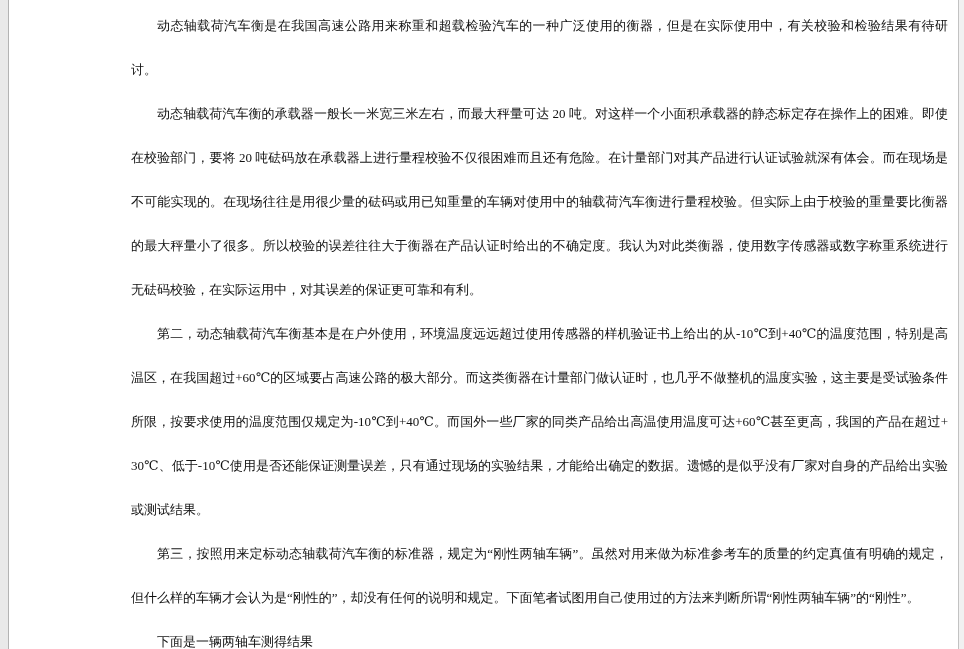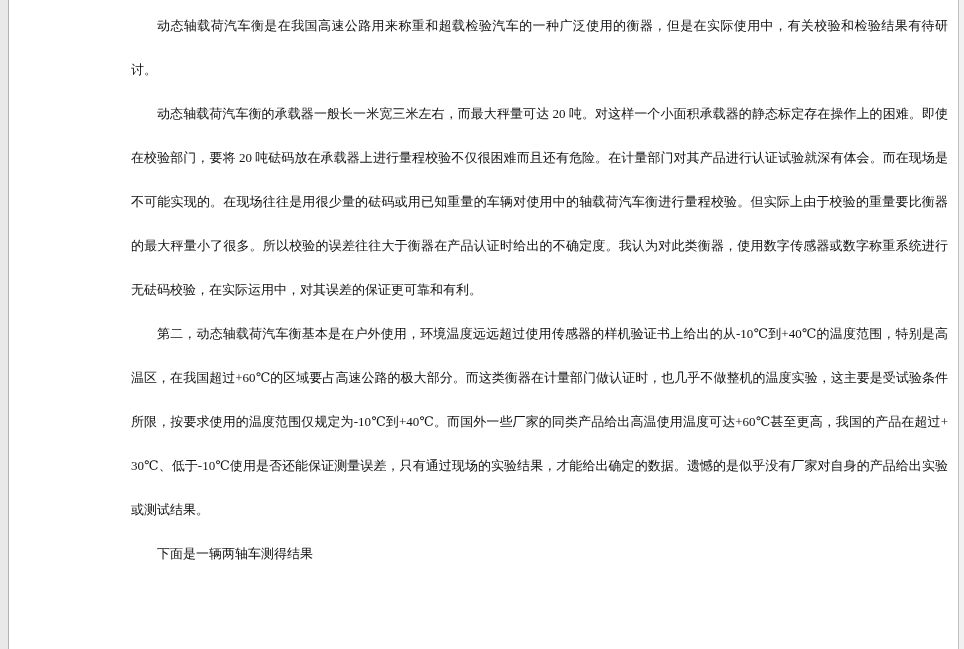--- a/index.html
+++ b/index.html
@@ -51,15 +51,16 @@
 <body>
 
 <div class="viewport">
   <div class="page-left-edge"></div>
   <div class="page-right-edge"></div>
 
   <div class="text-block">
     <p>动态轴载荷汽车衡是在我国高速公路用来称重和超载检验汽车的一种广泛使用的衡器，但是在实际使用中，有关校验和检验结果有待研讨。</p>
     <p>动态轴载荷汽车衡的承载器一般长一米宽三米左右，而最大秤量可达 20 吨。对这样一个小面积承载器的静态标定存在操作上的困难。即使在校验部门，要将 20 吨砝码放在承载器上进行量程校验不仅很困难而且还有危险。在计量部门对其产品进行认证试验就深有体会。而在现场是不可能实现的。在现场往往是用很少量的砝码或用已知重量的车辆对使用中的轴载荷汽车衡进行量程校验。但实际上由于校验的重量要比衡器的最大秤量小了很多。所以校验的误差往往大于衡器在产品认证时给出的不确定度。我认为对此类衡器，使用数字传感器或数字称重系统进行无砝码校验，在实际运用中，对其误差的保证更可靠和有利。</p>
     <p>第二，动态轴载荷汽车衡基本是在户外使用，环境温度远远超过使用传感器的样机验证书上给出的从-10℃到+40℃的温度范围，特别是高温区，在我国超过+60℃的区域要占高速公路的极大部分。而这类衡器在计量部门做认证时，也几乎不做整机的温度实验，这主要是受试验条件所限，按要求使用的温度范围仅规定为-10℃到+40℃。而国外一些厂家的同类产品给出高温使用温度可达+60℃甚至更高，我国的产品在超过+30℃、低于-10℃使用是否还能保证测量误差，只有通过现场的实验结果，才能给出确定的数据。遗憾的是似乎没有厂家对自身的产品给出实验或测试结果。</p>
+    <p>第三，按照用来定标动态轴载荷汽车衡的标准器，规定为“刚性两轴车辆”。虽然对用来做为标准参考车的质量的约定真值有明确的规定，但什么样的车辆才会认为是“刚性的”，却没有任何的说明和规定。下面笔者试图用自己使用过的方法来判断所谓“刚性两轴车辆”的“刚性”。</p>
     <p>下面是一辆两轴车测得结果</p>
   </div>
 </div>
 
 </body></html>

